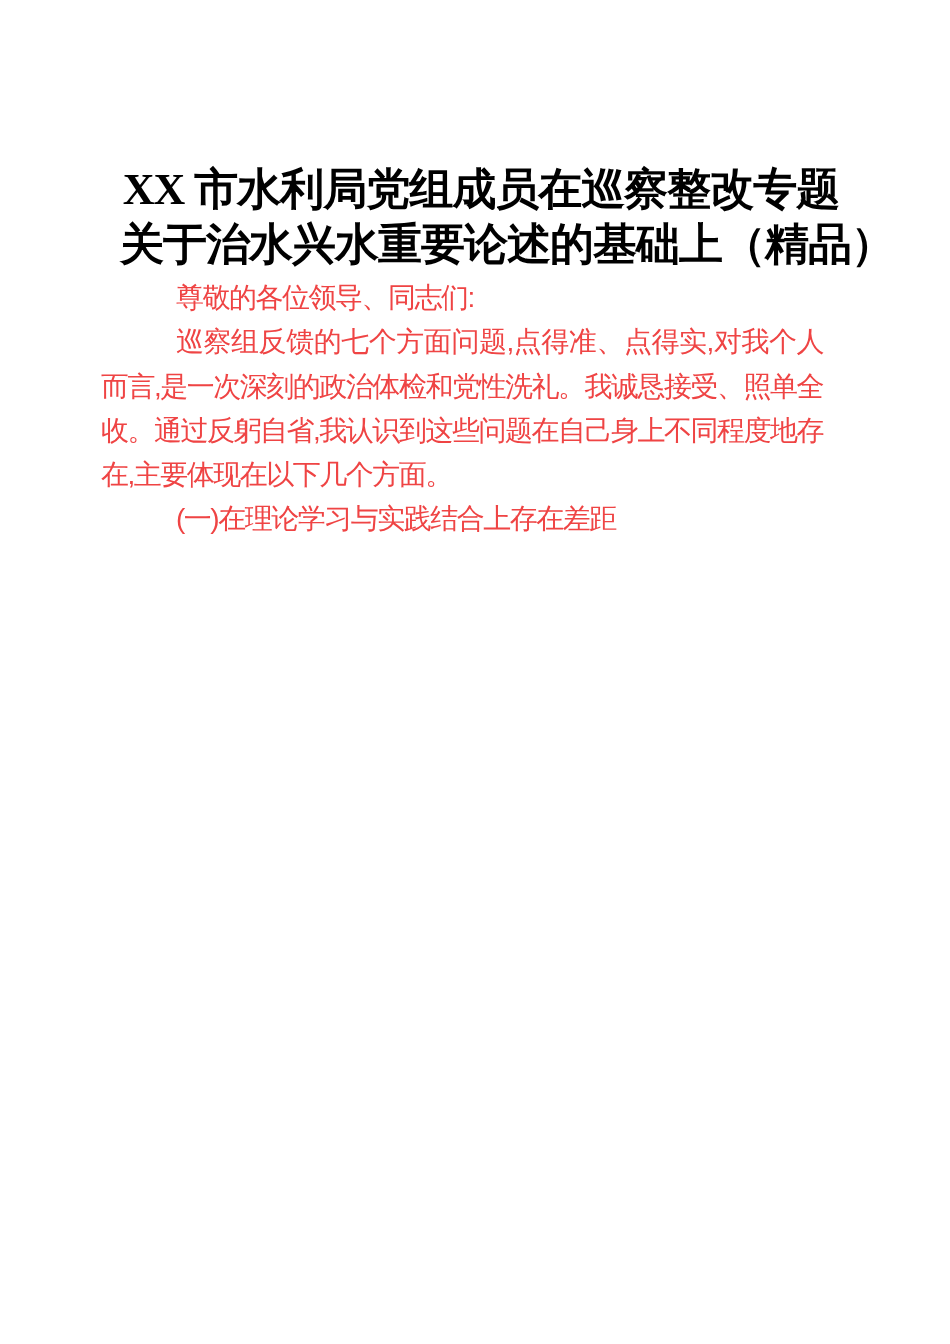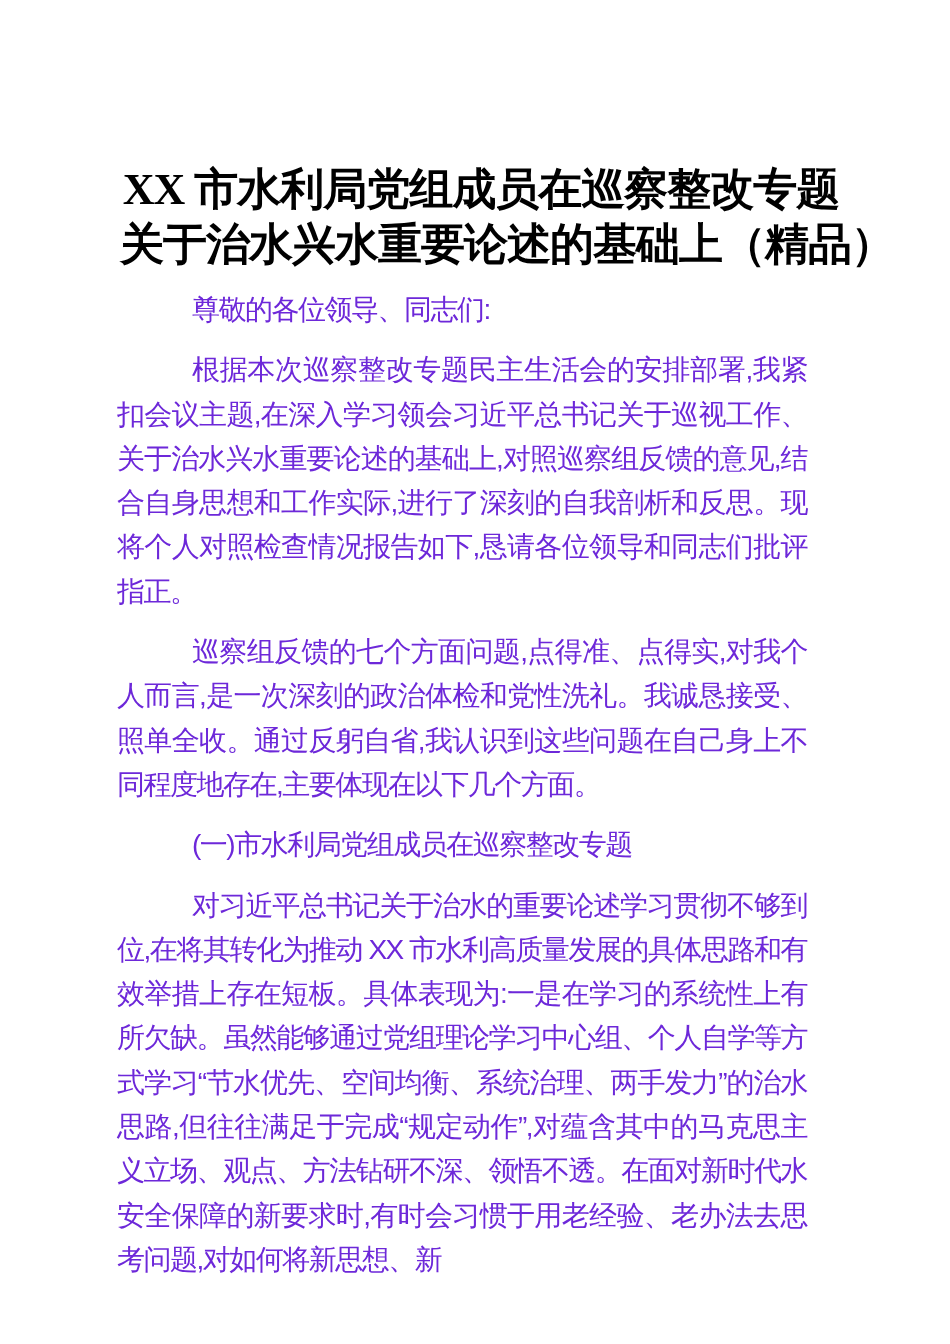--- a/index.html
+++ b/index.html
@@ -29,37 +29,35 @@
     text-align: center;
     color: #000000;
     position: relative;
     left: 19px;
     margin: 0 0 4px 0;
   }
   .doc-title .title-line {
     white-space: nowrap;
   }
   .para {
-    margin: 16px;
+    margin: 0;
     font-family: "Liberation Sans", "DejaVu Sans", sans-serif;
     font-size: 28px;
     line-height: 44.3px;
     letter-spacing: -1.5px;
     text-align: justify;
     text-indent: 75px;
-    color: #6d28d9;
+    color: #ef4444;
     word-break: break-all;
   }
 </style>
 </head>
 <body>
 
 <div class="page">
   <div class="doc-title">
     <div class="title-line">XX 市水利局党组成员在巡察整改专题</div>
     <div class="title-line">关于治水兴水重要论述的基础上（精品）</div>
   </div>
   <p class="para">尊敬的各位领导、同志们:</p>
-  <p class="para">根据本次巡察整改专题民主生活会的安排部署,我紧扣会议主题,在深入学习领会习近平总书记关于巡视工作、关于治水兴水重要论述的基础上,对照巡察组反馈的意见,结合自身思想和工作实际,进行了深刻的自我剖析和反思。现将个人对照检查情况报告如下,恳请各位领导和同志们批评指正。</p>
   <p class="para">巡察组反馈的七个方面问题,点得准、点得实,对我个人而言,是一次深刻的政治体检和党性洗礼。我诚恳接受、照单全收。通过反躬自省,我认识到这些问题在自己身上不同程度地存在,主要体现在以下几个方面。</p>
-  <p class="para">(一)市水利局党组成员在巡察整改专题</p>
-  <p class="para">对习近平总书记关于治水的重要论述学习贯彻不够到位,在将其转化为推动 XX 市水利高质量发展的具体思路和有效举措上存在短板。具体表现为:一是在学习的系统性上有所欠缺。虽然能够通过党组理论学习中心组、个人自学等方式学习“节水优先、空间均衡、系统治理、两手发力”的治水思路,但往往满足于完成“规定动作”,对蕴含其中的马克思主义立场、观点、方法钻研不深、领悟不透。在面对新时代水安全保障的新要求时,有时会习惯于用老经验、老办法去思考问题,对如何将新思想、新</p>
+  <p class="para">(一)在理论学习与实践结合上存在差距</p>
 </div>
 
 </body></html>

